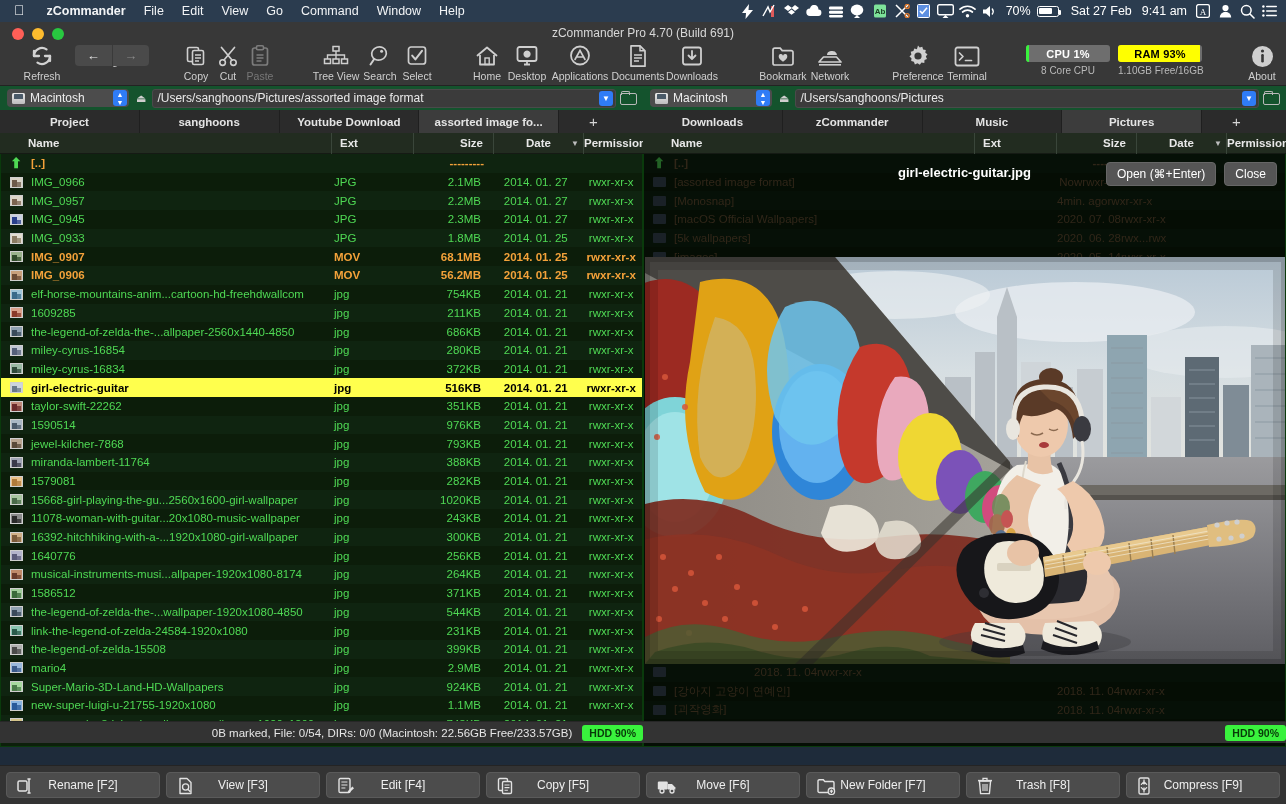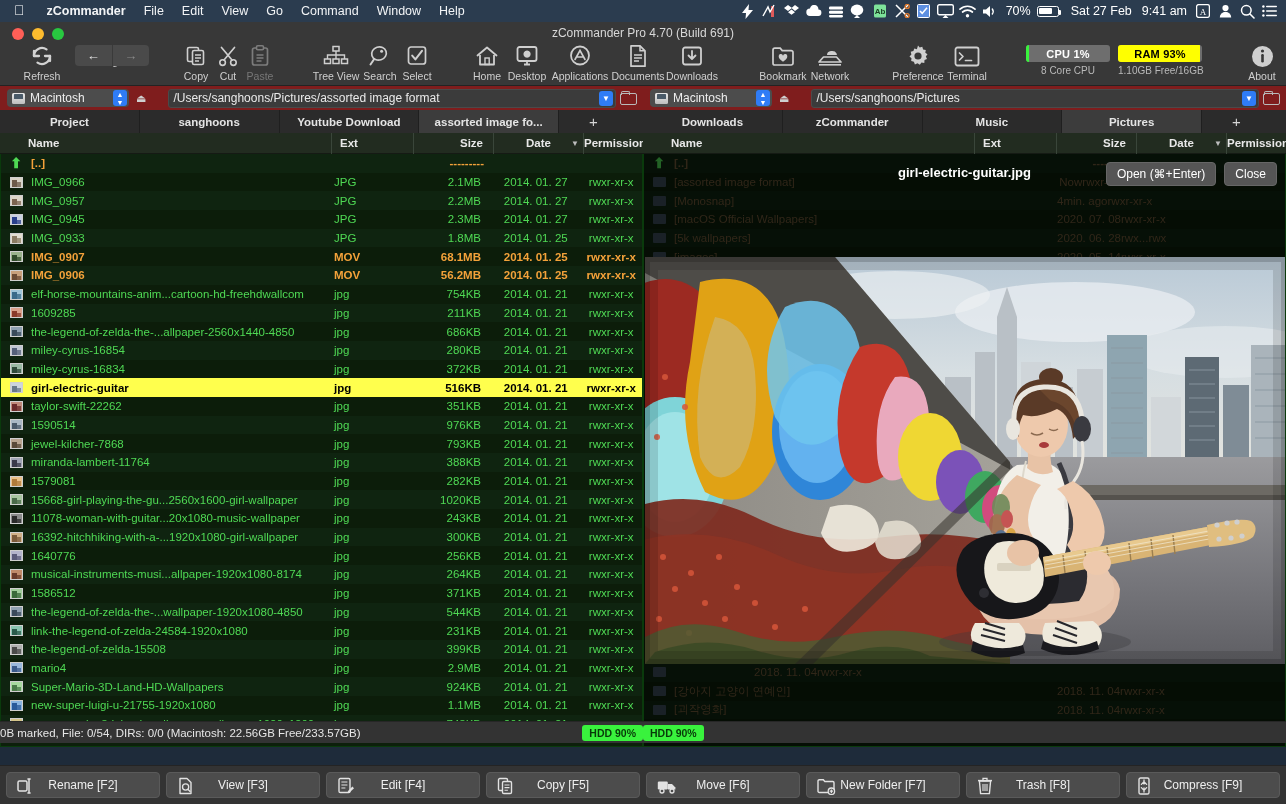--- a/index.html
+++ b/index.html
@@ -90,21 +90,21 @@
   }
   .meter.ram .mt { color: #000; }
   .meter-sub { color: #b9b9b9; font-size: 10px; margin-top: 3px; white-space: nowrap; }
 
   
   .panes { position: absolute; top: 86px; left: 0; width: 1286px; height: 657px; }
   .pane { position: absolute; top: 0; width: 643px; height: 657px; background: #2e2e2e; }
   .pane.left { left: 0; }
   .pane.right { left: 643px; }
 
-  .pathbar { position: relative; height: 24px; background: #7f1d1d; display: flex; align-items: center; }
+  .pathbar { position: relative; height: 24px; background: #14532d; display: flex; align-items: center; }
   .drivesel {
     margin-left: 7px; width: 122px; height: 18px; background: #4c4c4c; border-radius: 4px;
     display: flex; align-items: center; position: relative; color: #eee; font-size: 12px;
   }
   .drive-glyph {
     width: 13px; height: 11px; margin: 0 5px 0 5px; border-radius: 1.5px;
     background: linear-gradient(#e9e9e9,#bdbdbd); position: relative; flex: none;
   }
   .drive-glyph:after {
     content:""; position:absolute; left:2px; top:1.5px; right:2px; height:5px;
@@ -112,21 +112,21 @@
   }
   .stepper {
     position: absolute; right: 2px; top: 1px; width: 14px; height: 16px; border-radius: 3px;
     background: #2f7cf6; color: #fff; font-size: 7px; line-height: 8px; text-align: center;
     padding-top: 1px;
   }
   .eject { color: #cfcfcf; font-size: 11px; margin: 0 6px 0 7px; }
   .pathfield {
     flex: 1; height: 19px; background: #3b3b3b; border: 1px solid #4a4a4a; border-radius: 3px;
     color: #eaeaea; font-size: 12px; display: flex; align-items: center; padding: 0 4px;
-    margin-right: 4px; position: relative; margin-left: 16px;
+    margin-right: 4px; position: relative;
   }
   .path-dd {
     position: absolute; right: 2px; top: 1px; width: 14px; height: 15px; border-radius: 3px;
     background: #2f7cf6; color: #fff; font-size: 8px; line-height: 15px; text-align: center;
   }
   .folder-btn { width: 17px; height: 15px; margin-right: 6px; position: relative; flex: none; }
   .folder-btn:before {
     content: ""; position: absolute; inset: 2px 0 1px 0; border: 1.4px solid #b9b9b9; border-radius: 2px;
   }
   .folder-btn:after {
@@ -204,21 +204,21 @@
     background: #555; color: #fff; font-size: 12px; border-radius: 4px;
     padding: 4px 10px; white-space: nowrap; border: 1px solid #666;
   }
   .preview-img {
     position: absolute; left: 1px; top: 103px; width: 641px; height: 407px; z-index: 4;
     overflow: hidden; background: #cfd6dc;
   }
 
   .statusbar {
     position: absolute; bottom: 0; left: 0; width: 643px; height: 22px;
-    background: #333; display: flex; align-items: center; justify-content: space-between;
+    background: #333; display: flex; align-items: center; justify-content: flex-end;
     color: #e6e6e6; font-size: 11.5px; gap: 10px;
     border-top: 1px solid #262626;
   }
   .hdd-badge {
     background: #39f23d; color: #083a09; font-weight: bold; font-size: 10.5px;
     border-radius: 3px; padding: 2px 7px;
   }
 
   
   .fnbar {

